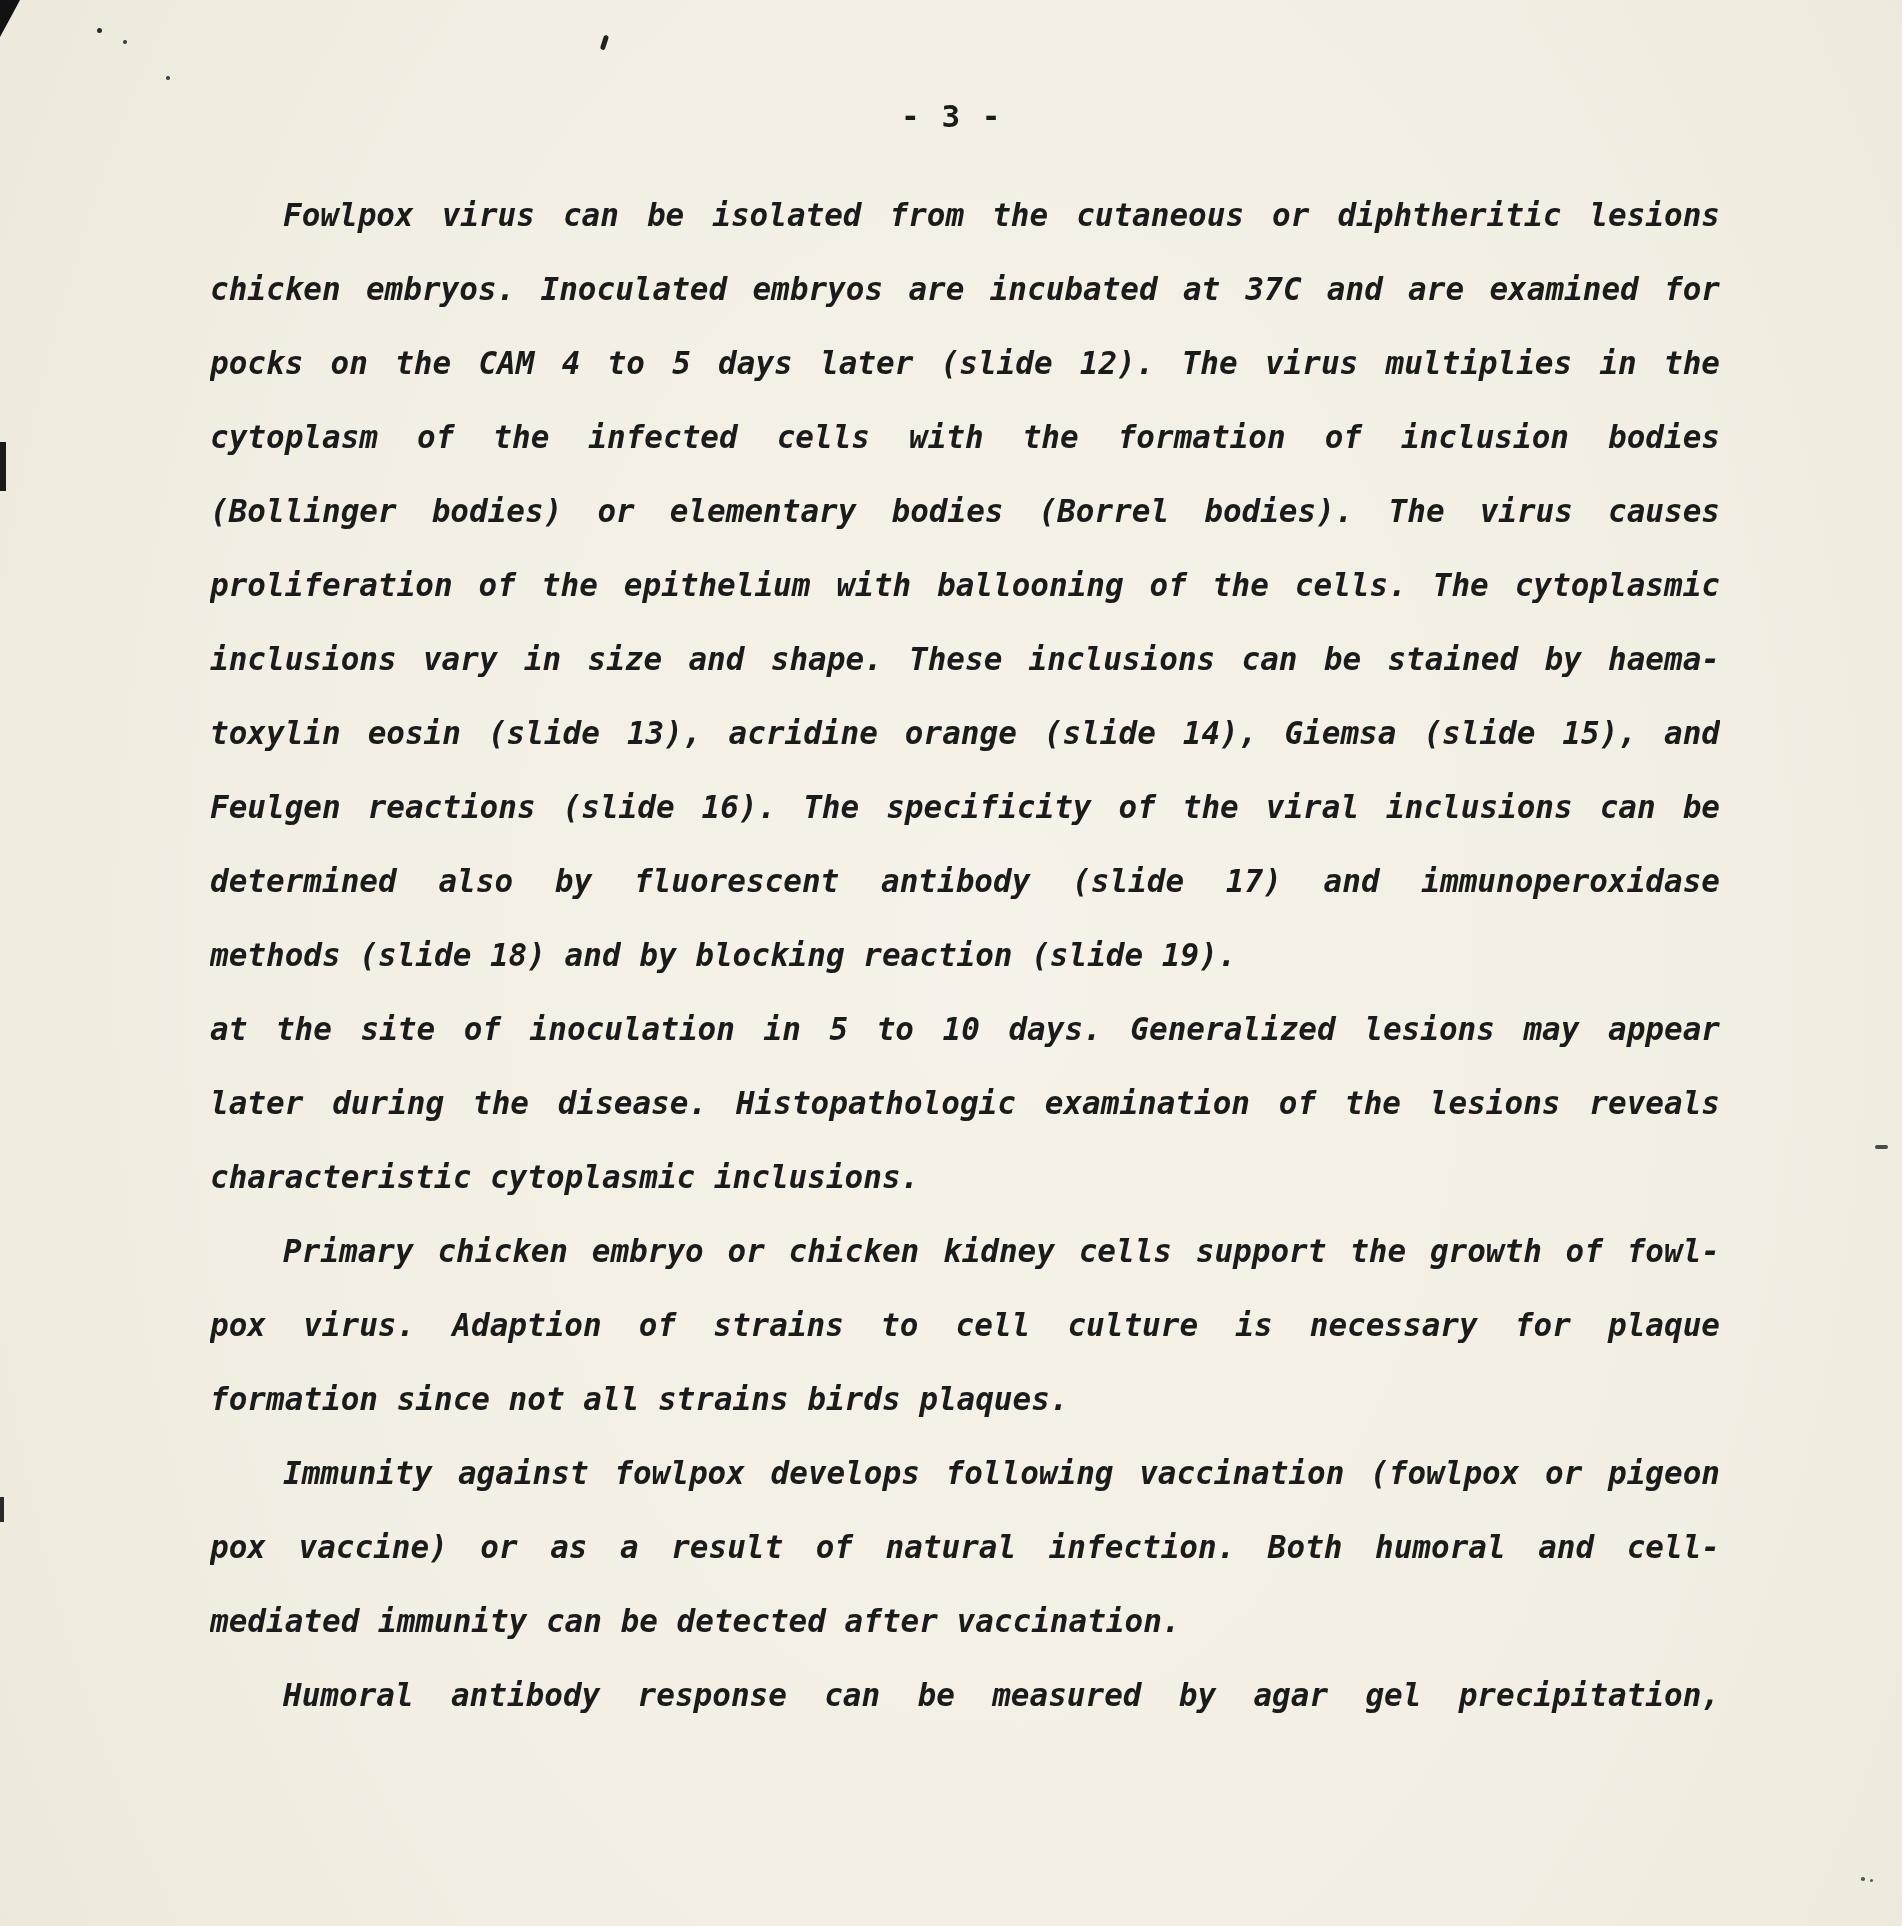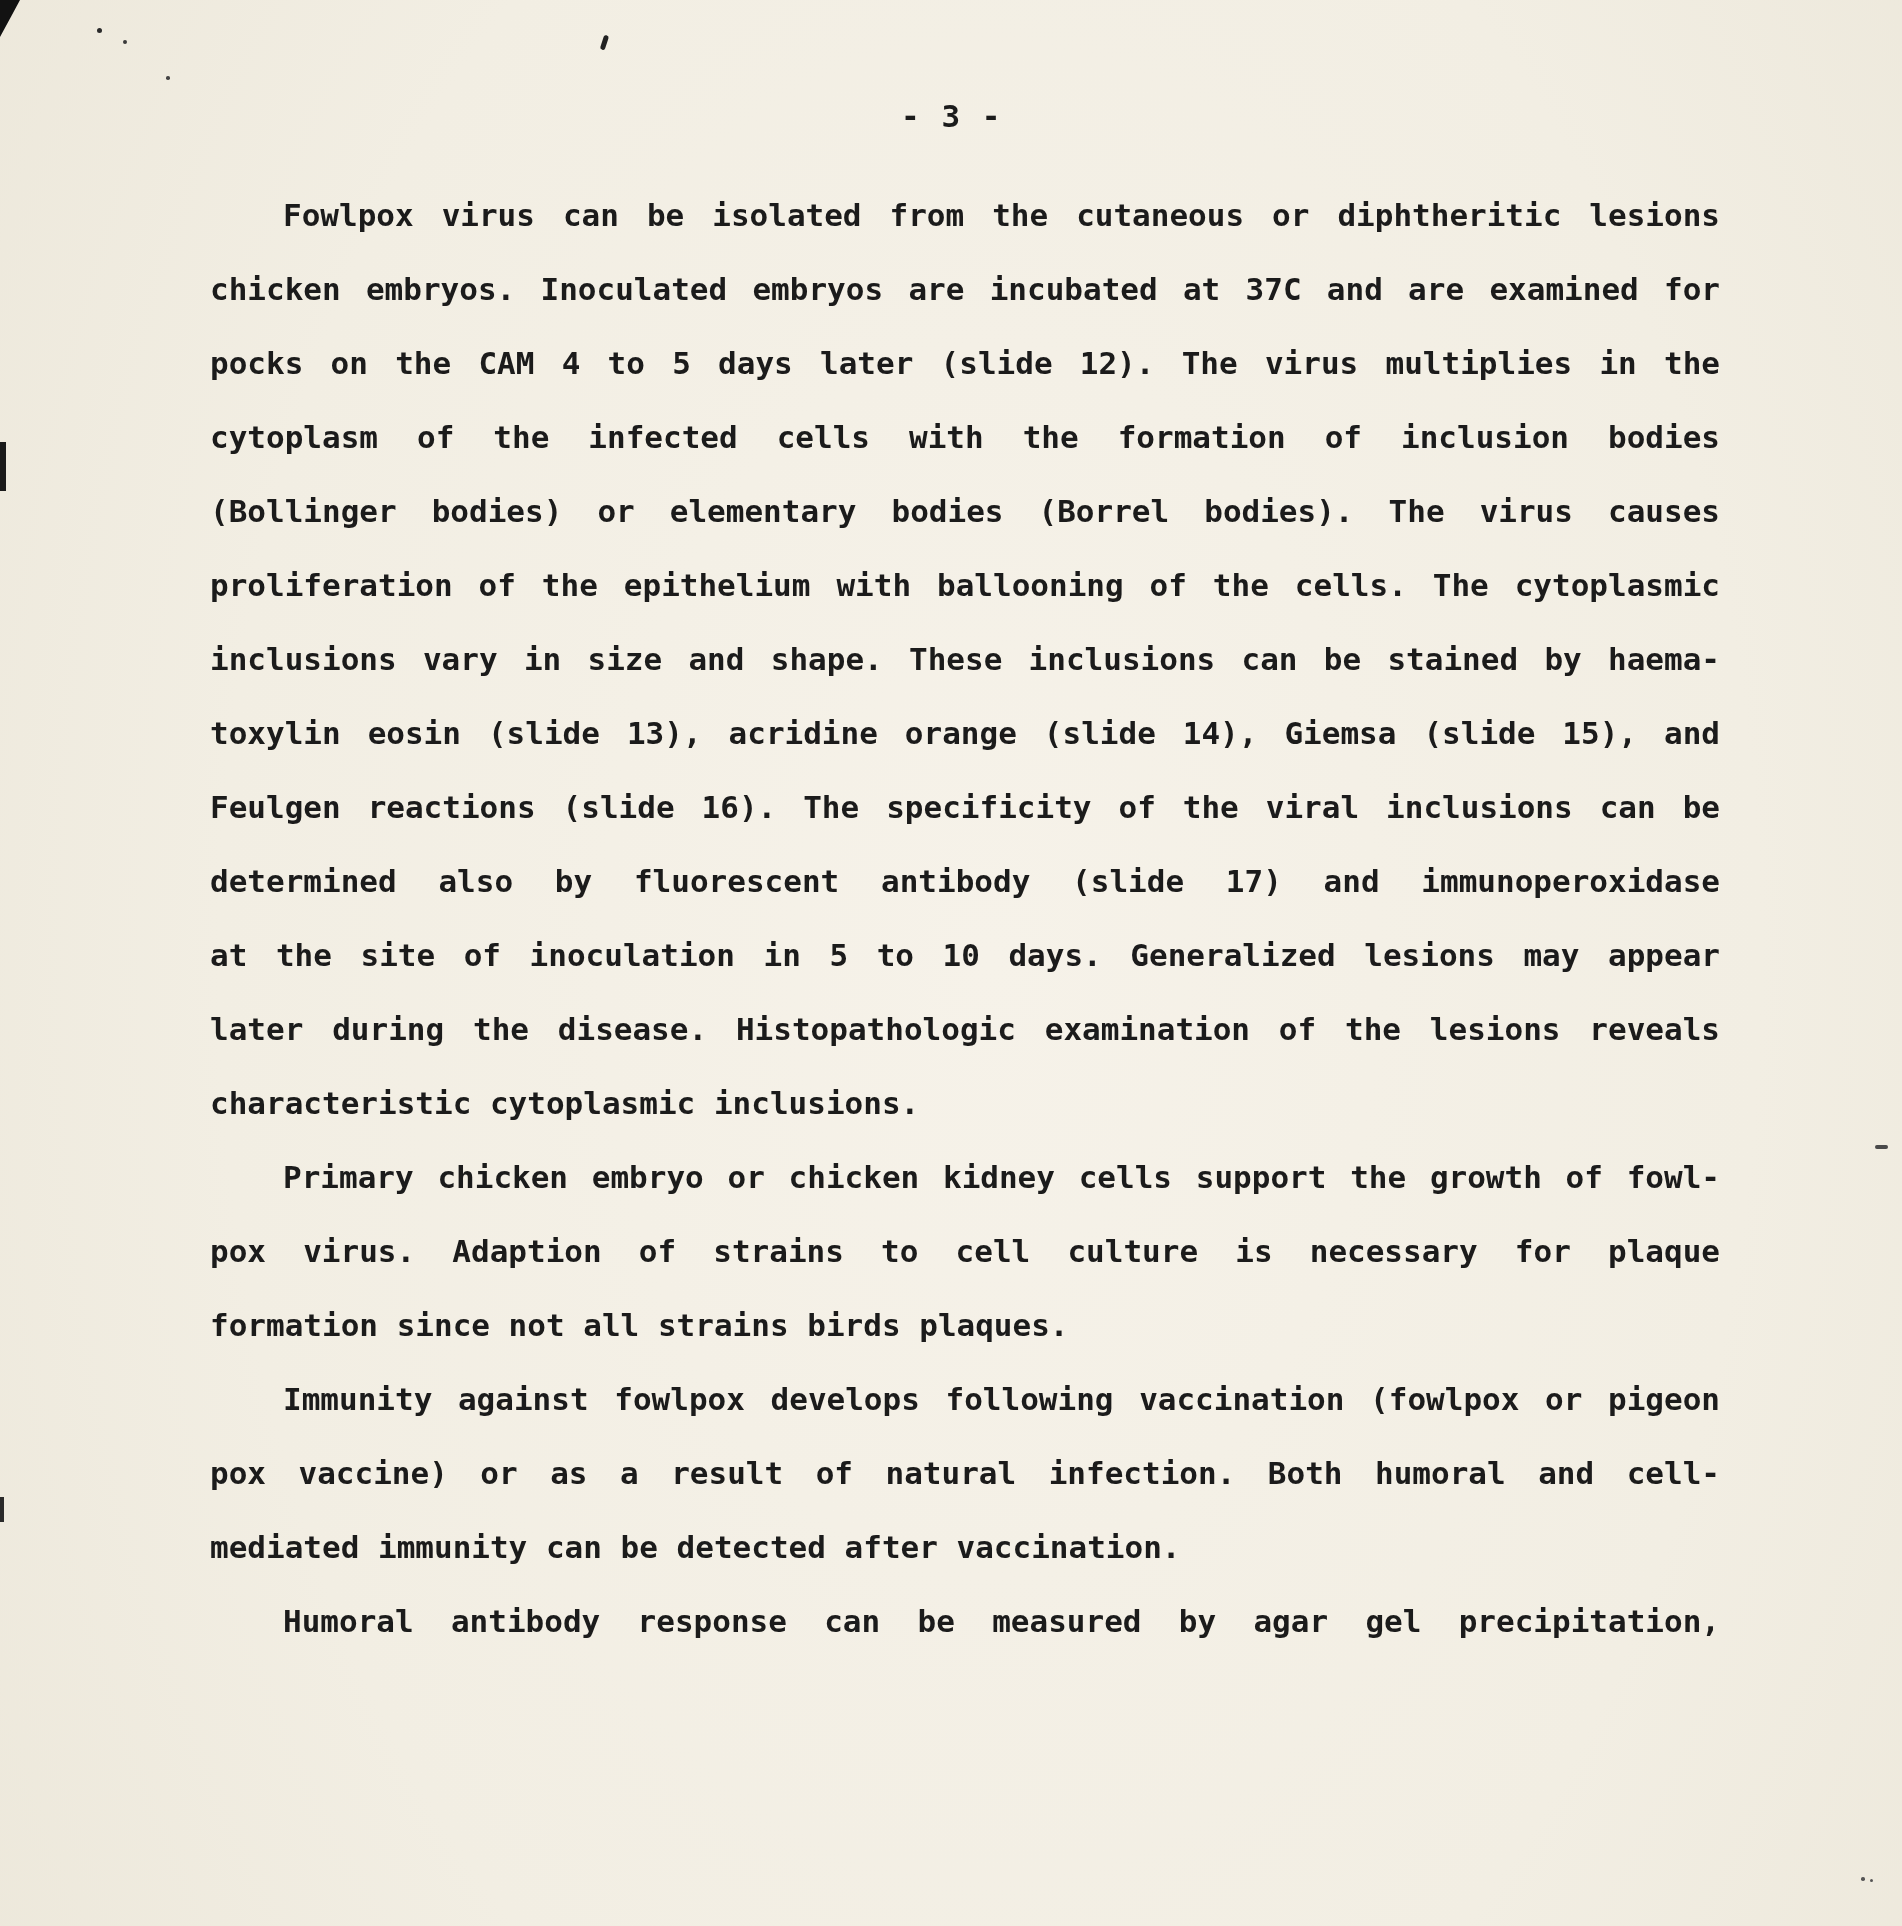--- a/index.html
+++ b/index.html
@@ -39,20 +39,21 @@
     font-weight: 700;
     color: #1b1b1b;
   }
   .paragraph { margin: 0; }
   .line {
     height: 74px;
     line-height: 74px;
     text-align: justify;
     text-align-last: justify;
     overflow: hidden;
+    font-style: italic;
   }
   .line.first-line { text-indent: 73px; }
   .line.last-line { text-align-last: left; }
 
   
   .artifact { position: absolute; background: #121212; }
   .corner-mark { top: 0; left: 0; width: 20px; height: 37px; clip-path: polygon(0 0, 100% 0, 55% 45%, 0 100%); }
   .dot-a { top: 28px; left: 97px; width: 5px; height: 5px; border-radius: 50%; background:#2a2a2a; }
   .dot-b { top: 40px; left: 123px; width: 3.9px; height: 3.9px; border-radius: 50%; background:#3a3a3a; }
   .dot-c { top: 76px; left: 166px; width: 3.5px; height: 3.5px; border-radius: 50%; background:#444; }
@@ -78,20 +79,21 @@
       <div class="line first-line">Fowlpox virus can be isolated from the cutaneous or diphtheritic lesions</div>
       <div class="line">chicken embryos.  Inoculated embryos are incubated at 37C and are examined for</div>
       <div class="line">pocks on the CAM 4 to 5 days later (slide 12).  The virus multiplies in the</div>
       <div class="line">cytoplasm of the infected cells with the formation of inclusion bodies</div>
       <div class="line">(Bollinger bodies) or elementary bodies (Borrel bodies).  The virus causes</div>
       <div class="line">proliferation of the epithelium with ballooning of the cells.  The cytoplasmic</div>
       <div class="line">inclusions vary in size and shape.  These inclusions can be stained by haema-</div>
       <div class="line">toxylin eosin (slide 13), acridine orange (slide 14), Giemsa (slide 15), and</div>
       <div class="line">Feulgen reactions (slide 16).  The specificity of the viral inclusions can be</div>
       <div class="line">determined also by fluorescent antibody (slide 17) and immunoperoxidase</div>
+      <div class="line last-line">methods (slide 18) and by blocking reaction (slide 19).</div>
     </div>
     <div class="paragraph">
       <div class="line">at the site of inoculation in 5 to 10 days.  Generalized lesions may appear</div>
       <div class="line">later during the disease.  Histopathologic examination of the lesions reveals</div>
       <div class="line last-line">characteristic cytoplasmic inclusions.</div>
     </div>
     <div class="paragraph">
       <div class="line first-line">Primary chicken embryo or chicken kidney cells support the growth of fowl-</div>
       <div class="line">pox virus.  Adaption of strains to cell culture is necessary for plaque</div>
       <div class="line last-line">formation since not all strains birds plaques.</div>

